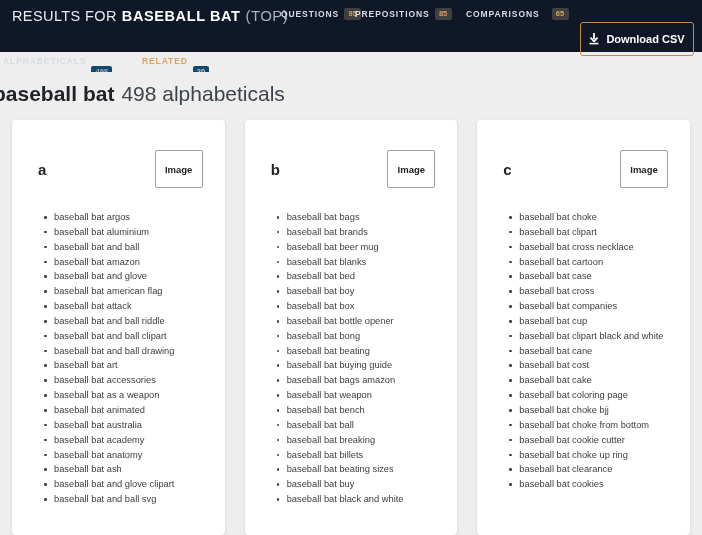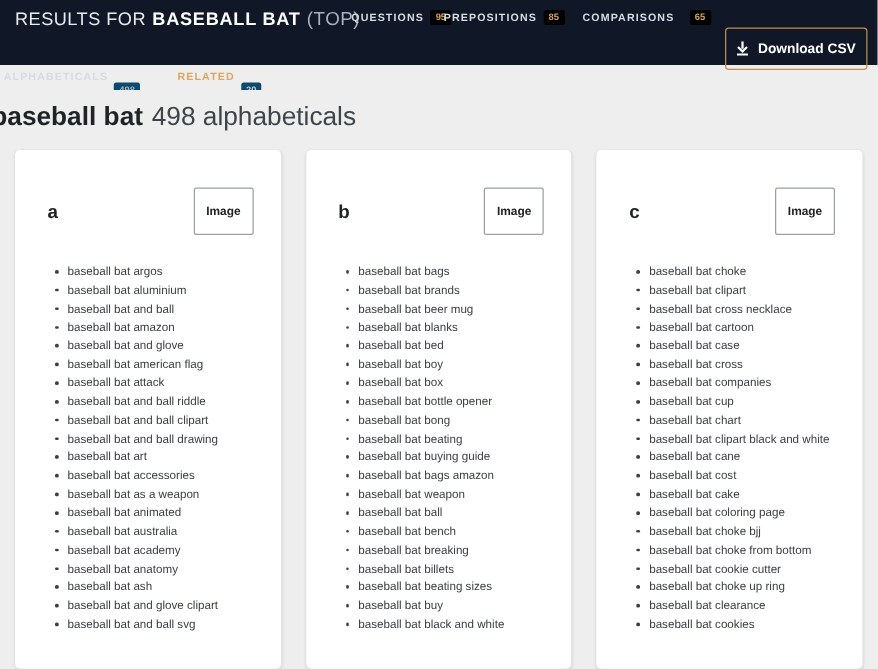--- a/index.html
+++ b/index.html
@@ -64,21 +64,21 @@
     align-items: center;
     gap: 5px;
   }
   .metric-label {
     color: #d7dbe2;
     font-size: 8.5px;
     font-weight: 700;
     letter-spacing: 0.9px;
   }
   .metric-badge {
-    background: #000000;
+    background: #404040;
     color: #d6a45e;
     font-size: 7.5px;
     font-weight: 700;
     border-radius: 2px;
     padding: 2px 4px 2px 4px;
     line-height: 1;
     min-width: 9px;
     text-align: center;
   }
 
@@ -362,22 +362,22 @@
       <li>baseball bat blanks</li>
       <li>baseball bat bed</li>
       <li>baseball bat boy</li>
       <li>baseball bat box</li>
       <li>baseball bat bottle opener</li>
       <li>baseball bat bong</li>
       <li>baseball bat beating</li>
       <li>baseball bat buying guide</li>
       <li>baseball bat bags amazon</li>
       <li>baseball bat weapon</li>
+      <li>baseball bat bench</li>
       <li>baseball bat ball</li>
-      <li>baseball bat bench</li>
       <li>baseball bat breaking</li>
       <li>baseball bat billets</li>
       <li>baseball bat beating sizes</li>
       <li>baseball bat buy</li>
       <li>baseball bat black and white</li>
     </ul>
   </div>
 
   <div class="card">
     <div class="card-head">
@@ -388,21 +388,20 @@
     </div>
     <ul class="kw-list">
       <li>baseball bat choke</li>
       <li>baseball bat clipart</li>
       <li>baseball bat cross necklace</li>
       <li>baseball bat cartoon</li>
       <li>baseball bat case</li>
       <li>baseball bat cross</li>
       <li>baseball bat companies</li>
       <li>baseball bat cup</li>
-      <li>baseball bat chart</li>
       <li>baseball bat clipart black and white</li>
       <li>baseball bat cane</li>
       <li>baseball bat cost</li>
       <li>baseball bat cake</li>
       <li>baseball bat coloring page</li>
       <li>baseball bat choke bjj</li>
       <li>baseball bat choke from bottom</li>
       <li>baseball bat cookie cutter</li>
       <li>baseball bat choke up ring</li>
       <li>baseball bat clearance</li>

